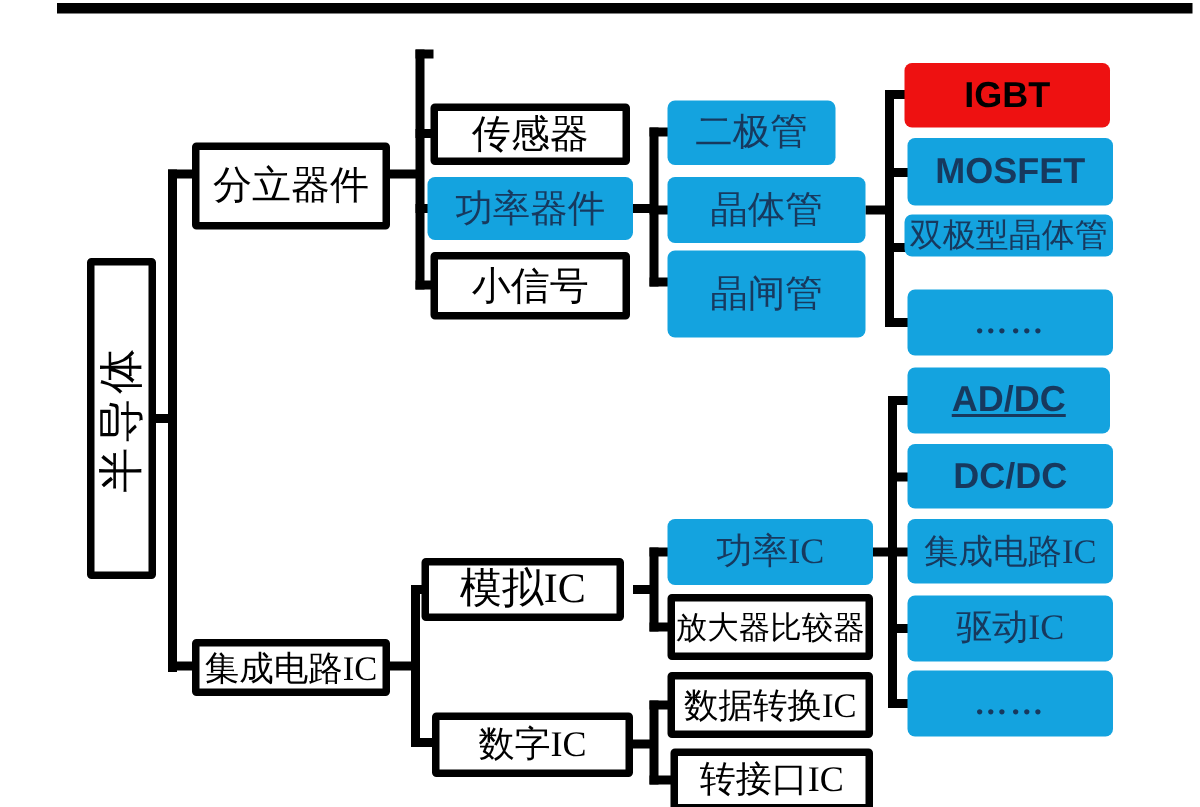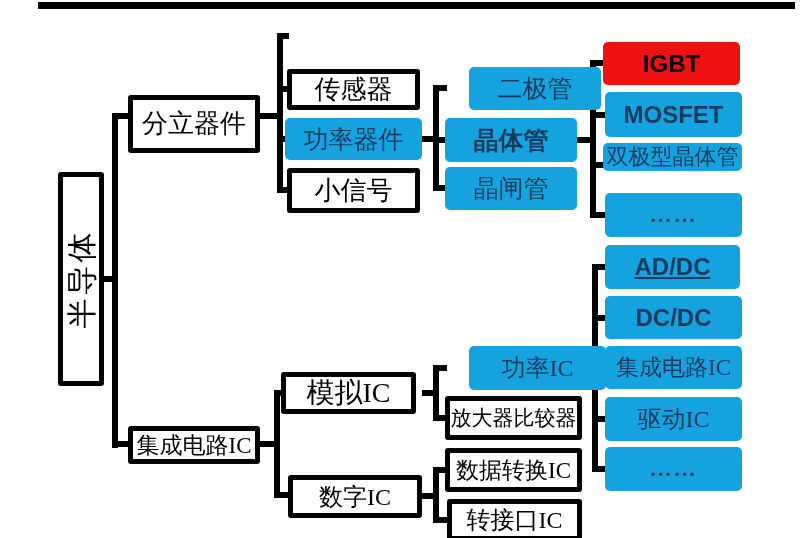--- a/index.html
+++ b/index.html
@@ -124,37 +124,37 @@
     <span class="vertical-label">半导体</span>
   </div>
 
   <div class="box white" style="left:128px;top:95px;width:132px;height:58px;">分立器件</div>
   <div class="box white" style="left:128px;top:426px;width:132px;height:38px;font-size:23px;">集成电路IC</div>
 
   <div class="box white" style="left:287px;top:69px;width:133px;height:41px;">传感器</div>
   <div class="box blue" style="left:285px;top:118px;width:137px;height:42px;">功率器件</div>
   <div class="box white" style="left:287px;top:168px;width:133px;height:45px;">小信号</div>
 
-  <div class="box blue" style="left:445px;top:67px;width:132px;height:43px;margin-left:24px;">二极管</div>
-  <div class="box blue" style="left:445px;top:118px;width:132px;height:44px;font-weight:bold;">晶体管</div>
-  <div class="box blue" style="left:445px;top:167px;width:132px;height:43px;">晶闸管</div>
+  <div class="box blue" style="left:445px;top:67px;width:112px;height:43px;">二极管</div>
+  <div class="box blue" style="left:445px;top:118px;width:132px;height:44px;">晶体管</div>
+  <div class="box blue" style="left:445px;top:167px;width:132px;height:58px;">晶闸管</div>
 
   <div class="box red latin" style="left:603px;top:42px;width:137px;height:43px;">IGBT</div>
   <div class="box blue latin" style="left:605px;top:92px;width:137px;height:45px;">MOSFET</div>
   <div class="box blue" style="left:603px;top:143px;width:139px;height:28px;font-size:22px;">双极型晶体管</div>
   <div class="box blue dots" style="left:605px;top:193px;width:137px;height:44px;">……</div>
 
   <div class="box blue latin" style="left:605px;top:245px;width:135px;height:44px;text-decoration:underline;">AD/DC</div>
   <div class="box blue latin" style="left:605px;top:296px;width:137px;height:43px;">DC/DC</div>
   <div class="box blue" style="left:605px;top:346px;width:137px;height:43px;font-size:23px;">集成电路IC</div>
   <div class="box blue" style="left:605px;top:397px;width:137px;height:44px;font-size:24px;">驱动IC</div>
   <div class="box blue dots" style="left:605px;top:447px;width:137px;height:44px;">……</div>
 
   <div class="box white" style="left:281px;top:372px;width:135px;height:42px;font-size:28px;">模拟IC</div>
   <div class="box white" style="left:288px;top:475px;width:134px;height:43px;font-size:24px;">数字IC</div>
 
-  <div class="box blue" style="left:469px;top:346px;width:137px;height:44px;font-size:24px;">功率IC</div>
+  <div class="box blue" style="left:445px;top:346px;width:137px;height:44px;font-size:24px;">功率IC</div>
   <div class="box white" style="left:445px;top:448px;width:137px;height:44px;font-size:23px;">数据转换IC</div>
 
   <div class="box white" style="left:445px;top:396px;width:137px;height:44px;font-size:21px;">放大器比较器</div>
   <div class="box white" style="left:447px;top:499px;width:135px;height:42px;font-size:24px;">转接口IC</div>
 
 </div>
 
 </body></html>

